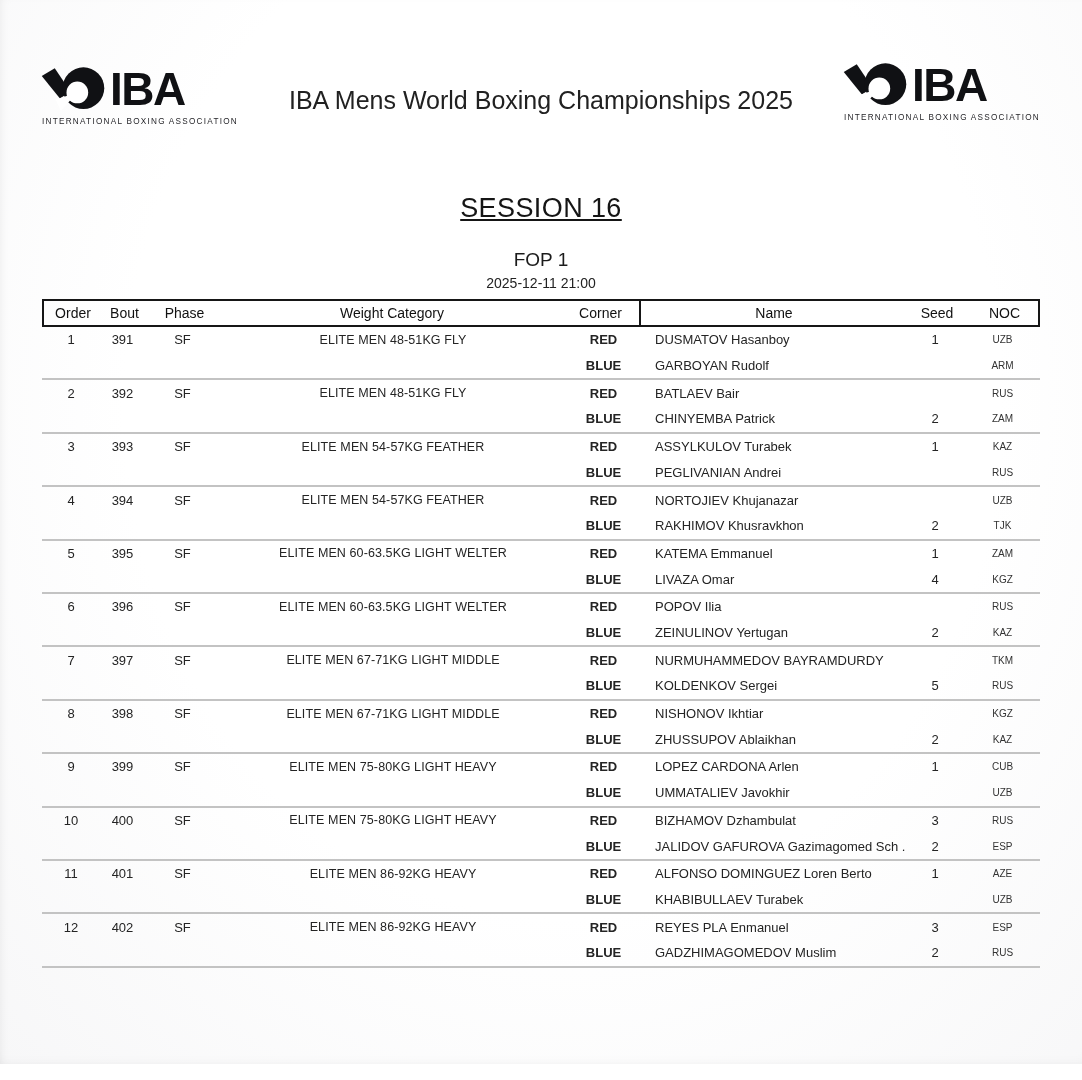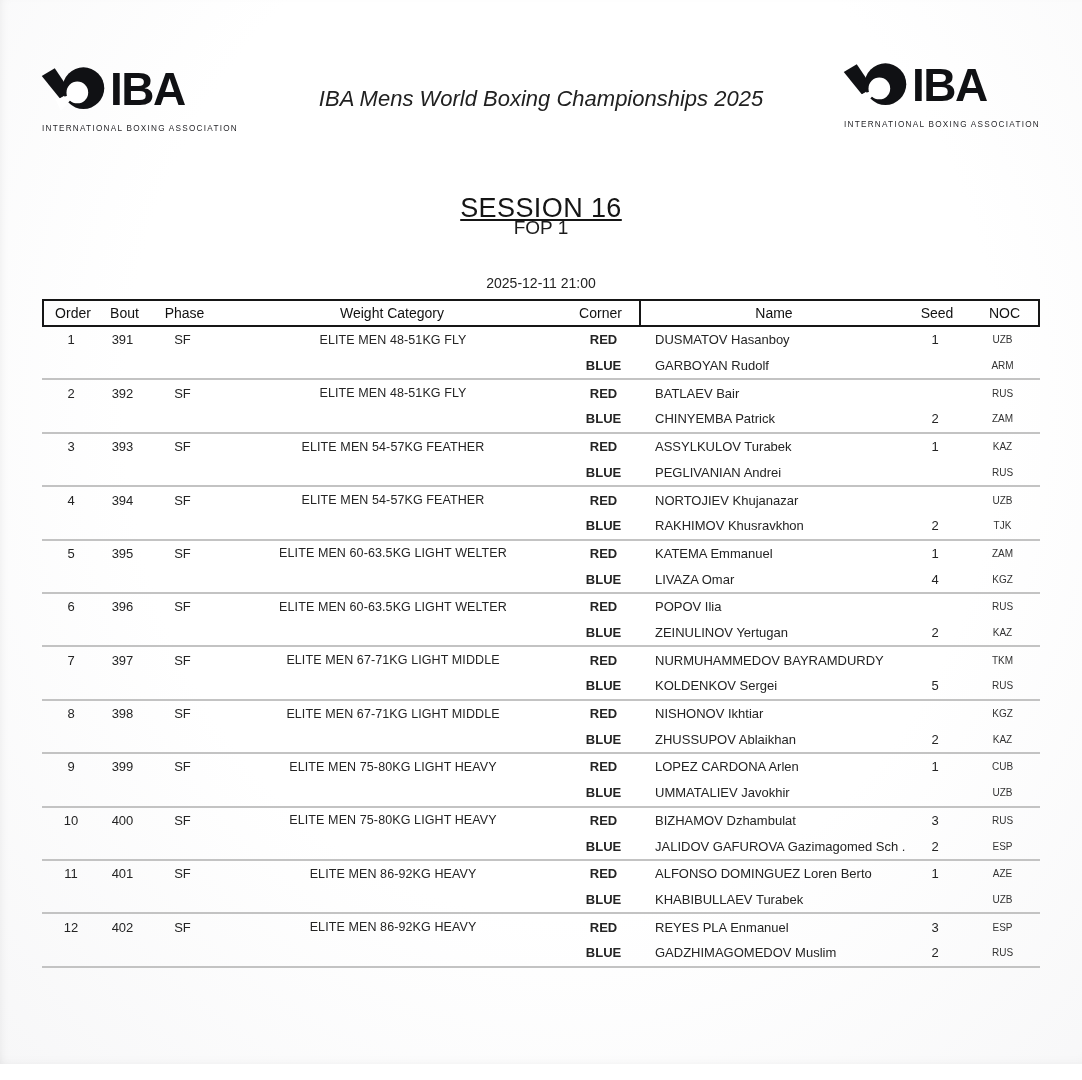--- a/index.html
+++ b/index.html
@@ -9,27 +9,27 @@
     background:radial-gradient(ellipse at 52% 38%, #ffffff 55%, #f7f7f8 100%);
     box-shadow:inset 6px 0 12px -8px rgba(0,0,0,.10), inset 0 -8px 14px -10px rgba(0,0,0,.06);
   }
   
   .logo{position:absolute;width:200px;}
   .logo-left{top:64px;left:40px;}
   .logo-right{top:60px;right:40px;}
   .logo-top{display:flex;align-items:center;gap:4px;}
   .logo-glove{width:66px;height:50px;flex:0 0 auto;}
   .logo-word{font-size:46px;font-weight:800;letter-spacing:-1.5px;color:#101114;line-height:1;}
-  .logo-sub{margin-top:10px;font-size:8.2px;letter-spacing:1.25px;color:#26262a;white-space:nowrap;text-align:center;}
+  .logo-sub{margin-top:3px;font-size:8.2px;letter-spacing:1.25px;color:#26262a;white-space:nowrap;text-align:center;}
   
   .centered{position:absolute;left:0;width:100%;text-align:center;}
-  .event-title{top:86px;font-size:22px;color:#212121;font-style:italic;}
+  .event-title{top:86px;font-size:25px;color:#212121;}
   .doc-title{top:162px;font-size:17px;color:#1b1b1b;}
   .session-title{top:193px;font-size:27px;letter-spacing:.4px;color:#151515;text-decoration:underline;}
-  .fop-title{top:217px;font-size:19px;color:#1b1b1b;}
+  .fop-title{top:249px;font-size:19px;color:#1b1b1b;}
   .datetime{top:275px;font-size:14px;color:#222;}
   
   .sched{position:absolute;top:299px;left:42px;width:998px;}
   .grid-cols{display:grid;grid-template-columns:58px 45px 75px 340px 77px 268px 60px 75px;}
   .thead{
     height:28px;border:2px solid #161616;box-sizing:border-box;
     align-items:center;background:transparent;
   }
   .th{font-size:14px;color:#111;text-align:center;line-height:24px;white-space:nowrap;}
   .th-name{border-left:2px solid #161616;height:100%;line-height:24px;}

